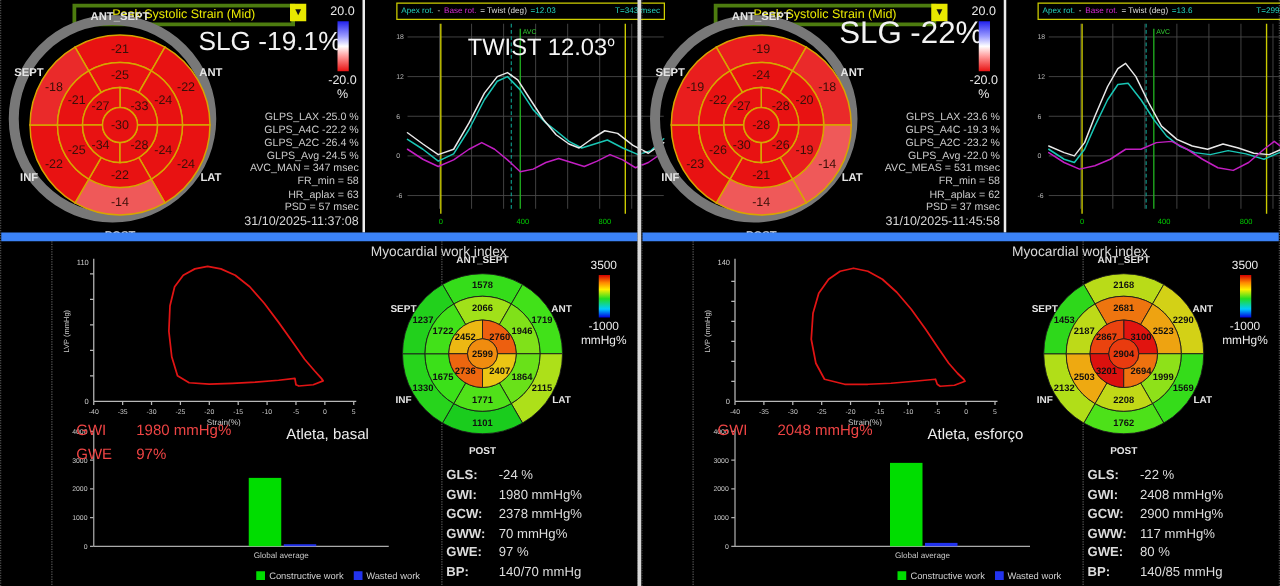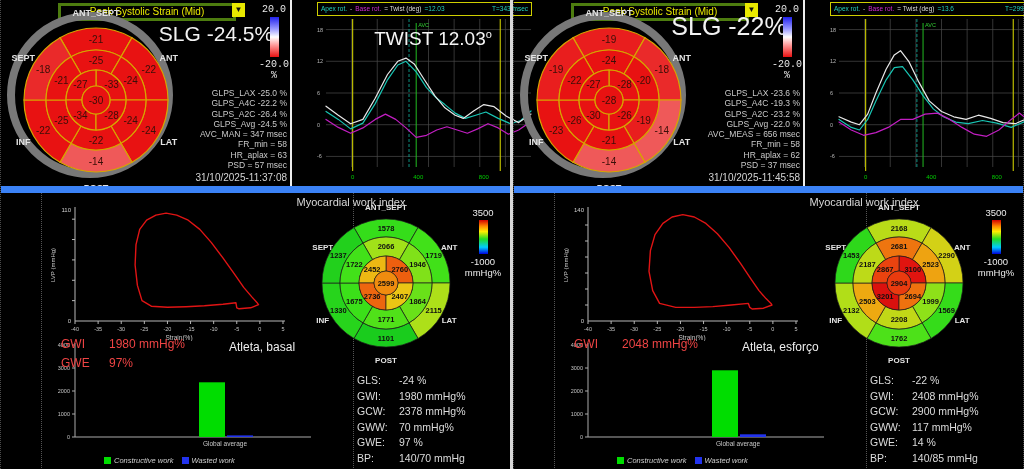--- a/index.html
+++ b/index.html
@@ -8,21 +8,21 @@
   .half{position:absolute;top:0;width:509px;height:469px;border-left:1px dotted #4a4a4a;border-right:1px dotted #4a4a4a;}
   #half-left{left:0;} #half-right{left:513px;}
   .main-divider{position:absolute;left:510px;top:0;width:3px;height:469px;background:#d8d8d8;}
   .bullseye-panel{position:absolute;left:0;top:0;width:289px;height:186px;}
   .title-box{position:absolute;left:57px;top:3px;width:172px;height:12px;border:3px solid #4d7c0f;color:#e8e800;font-size:10px;line-height:12px;text-align:center;white-space:nowrap;overflow:hidden;}
   .dd-btn{position:absolute;left:231px;top:3px;width:13px;height:14px;background:#e8e800;color:#111;font-size:8px;line-height:14px;text-align:center;cursor:pointer;}
   .slg{position:absolute;left:140px;top:22px;width:150px;text-align:center;color:#f2f2f2;font-size:21px;white-space:nowrap;}
   .half-right .slg{font-size:25px;top:12px;}
   .strain-be{position:absolute;left:0;top:8px;}
   .cb-wrap{position:absolute;text-align:center;color:#e8e8e8;}
-  .strain-cb{left:250px;top:4px;width:46px;font-size:10px;font-family:Liberation Mono, monospace;}
+  .strain-cb{left:250px;top:4px;width:46px;font-size:10px;}
   .cb-bar{margin:2px auto;width:9px;}
   .strain-cb .cb-bar{height:40px;background:linear-gradient(to bottom,#2222ee,#9b9bff 30%,#ffffff 50%,#ff9b9b 70%,#e81212);}
   .metrics{position:absolute;left:140px;top:88px;width:146px;text-align:right;color:#c9c9c9;font-size:8.5px;line-height:10.3px;white-space:nowrap;}
   .datetime{position:absolute;left:120px;top:172px;width:166px;text-align:right;color:#d5d5d5;font-size:10px;}
   .v-divider{position:absolute;left:289px;top:0;width:2px;height:186px;background:#ededed;}
   .twist-panel{position:absolute;left:292px;top:0;width:217px;height:186px;margin-left:23px;}
   .twist-header{position:absolute;left:1px;top:2px;width:207px;height:12px;border:1px solid #cfcf00;font-size:6.5px;line-height:12px;white-space:nowrap;overflow:hidden;padding:0 3px;display:flex;gap:3px;}
   .c-cyan{color:#25d3c0;} .c-mag{color:#d32bd3;} .c-wht{color:#dddddd;} .spacer{flex:1;}
   .twist-chart{position:absolute;left:0;top:15px;}
   .twist-big{position:absolute;left:33px;top:28px;width:168px;text-align:center;color:#f5f5f5;font-size:19px;white-space:nowrap;}
@@ -32,35 +32,35 @@
   .work-mid-dash{position:absolute;left:352px;top:0;height:283px;width:0;border-left:1px dotted #555;}
   .work-title{position:absolute;left:225px;top:3px;width:250px;text-align:center;color:#d8d8d8;font-size:11px;}
   .loop-chart{position:absolute;left:46px;top:8px;}
   .work-be{position:absolute;left:290px;top:8px;}
   .work-cb{left:458px;top:14px;width:48px;font-size:9.5px;color:#ececec;}
   .work-cb .cb-bar{height:34px;background:linear-gradient(to bottom,#d40000,#ff8800 18%,#ffee00 34%,#22dd22 56%,#00ccff 80%,#0000dd);}
   .summary{position:absolute;left:60px;top:142px;color:#ef4444;font-size:12px;line-height:19px;z-index:2;white-space:nowrap;}
   .summary .k{display:inline-block;width:48px;}
   .patient{position:absolute;left:228px;top:147px;color:#eeeeee;font-size:12px;white-space:nowrap;}
   .bars-chart{position:absolute;left:52px;top:146px;}
-  .legend{position:absolute;left:95px;top:263px;width:240px;text-align:left;font-size:7.5px;color:#cfcfcf;white-space:nowrap;font-style:italic;}
+  .legend{position:absolute;left:95px;top:263px;width:240px;text-align:right;font-size:7.5px;color:#cfcfcf;white-space:nowrap;}
   .legend .sw{display:inline-block;width:7px;height:7px;margin:0 3px -1px 8px;}
   .stats{position:absolute;left:356px;top:180px;color:#dcdcdc;font-size:10.5px;line-height:15.5px;white-space:nowrap;}
-  .stats .k{display:inline-block;width:42px;}
+  .stats .k{display:inline-block;width:42px;font-weight:bold;}
 </style>
 </head>
 <body>
 
 <div class="screen">
 
   <section class="half" id="half-left">
     <div class="bullseye-panel">
       <div class="title-box"><span>Peak Systolic Strain (Mid)</span></div>
       <div class="dd-btn">▼</div>
-      <div class="slg">SLG -24.5%</div>
+      <div class="slg">SLG -19.1%</div>
       <svg class="strain-be" id="be-strain-left" width="200" height="184">
           <circle cx="89" cy="87" r="79" stroke="#787878" stroke-width="8" fill="none"></circle>
           <path d="M131.00 29.65 A72 72 0 0 0 59.00 29.65 L70.00 48.70 A50 50 0 0 1 120.00 48.70 Z" fill="rgb(232,18,18)" stroke="#d7a500" stroke-width="1.2"></path>
           <path d="M167.00 92.00 A72 72 0 0 0 131.00 29.65 L120.00 48.70 A50 50 0 0 1 145.00 92.00 Z" fill="rgb(232,18,18)" stroke="#d7a500" stroke-width="1.2"></path>
           <path d="M131.00 154.35 A72 72 0 0 0 167.00 92.00 L145.00 92.00 A50 50 0 0 1 120.00 135.30 Z" fill="rgb(232,18,18)" stroke="#d7a500" stroke-width="1.2"></path>
           <path d="M59.00 154.35 A72 72 0 0 0 131.00 154.35 L120.00 135.30 A50 50 0 0 1 70.00 135.30 Z" fill="rgb(239,89,89)" stroke="#d7a500" stroke-width="1.2"></path>
           <path d="M23.00 92.00 A72 72 0 0 0 59.00 154.35 L70.00 135.30 A50 50 0 0 1 45.00 92.00 Z" fill="rgb(232,18,18)" stroke="#d7a500" stroke-width="1.2"></path>
           <path d="M59.00 29.65 A72 72 0 0 0 23.00 92.00 L45.00 92.00 A50 50 0 0 1 70.00 48.70 Z" fill="rgb(234,42,42)" stroke="#d7a500" stroke-width="1.2"></path>
           <path d="M120.00 48.70 A50 50 0 0 0 70.00 48.70 L80.00 66.02 A30 30 0 0 1 110.00 66.02 Z" fill="rgb(232,18,18)" stroke="#d7a500" stroke-width="1.2"></path>
           <path d="M145.00 92.00 A50 50 0 0 0 120.00 48.70 L110.00 66.02 A30 30 0 0 1 125.00 92.00 Z" fill="rgb(232,18,18)" stroke="#d7a500" stroke-width="1.2"></path>
@@ -332,21 +332,21 @@
         <div>20.0</div>
         <div class="cb-bar"></div>
         <div>-20.0</div>
         <div>%</div>
       </div>
       <div class="metrics">
           <div>GLPS_LAX  -23.6 %</div>
           <div>GLPS_A4C  -19.3 %</div>
           <div>GLPS_A2C  -23.2 %</div>
           <div>GLPS_Avg  -22.0 %</div>
-          <div>AVC_MEAS  = 656 msec</div>
+          <div>AVC_MEAS  = 531 msec</div>
           <div>FR_min  = 58</div>
           <div>HR_aplax  = 62</div>
           <div>PSD  = 37 msec</div>
         </div>
       <div class="datetime">31/10/2025-11:45:58</div>
     </div>
     <div class="v-divider"></div>
     <div class="twist-panel">
       <div class="twist-header">
         <span class="c-cyan">Apex rot.</span>
@@ -495,18 +495,18 @@
           <rect x="146" y="31.299999999999997" width="26" height="66.7" fill="#00dd00"></rect>
           <rect x="174" y="95.309" width="26" height="2.6910000000000025" fill="#2233ee"></rect>
           <text x="172" y="107" font-size="6.5" fill="#c8c8c8" text-anchor="middle" font-family="&quot;Liberation Sans&quot;,sans-serif">Global average</text>
         </svg>
       <div class="legend"><span><span class="sw" style="background: rgb(0, 221, 0);"></span>Constructive work</span><span><span class="sw" style="background: rgb(34, 51, 238);"></span>Wasted work</span></div>
       <div class="stats">
           <div><span class="k">GLS:</span><span class="v">-22 %</span></div>
           <div><span class="k">GWI:</span><span class="v">2408 mmHg%</span></div>
           <div><span class="k">GCW:</span><span class="v">2900 mmHg%</span></div>
           <div><span class="k">GWW:</span><span class="v">117 mmHg%</span></div>
-          <div><span class="k">GWE:</span><span class="v">14 %</span></div>
+          <div><span class="k">GWE:</span><span class="v">80 %</span></div>
           <div><span class="k">BP:</span><span class="v">140/85 mmHg</span></div>
         </div>
     </div>
   </section>
 </div>
 
 </body></html>

